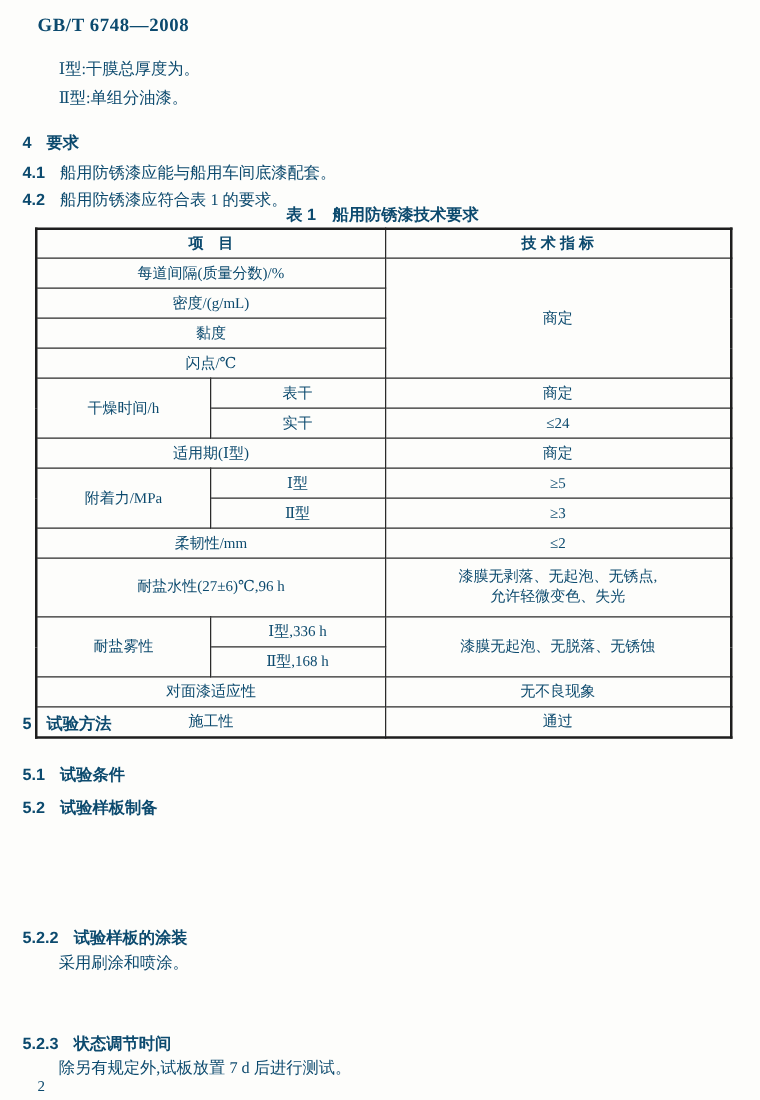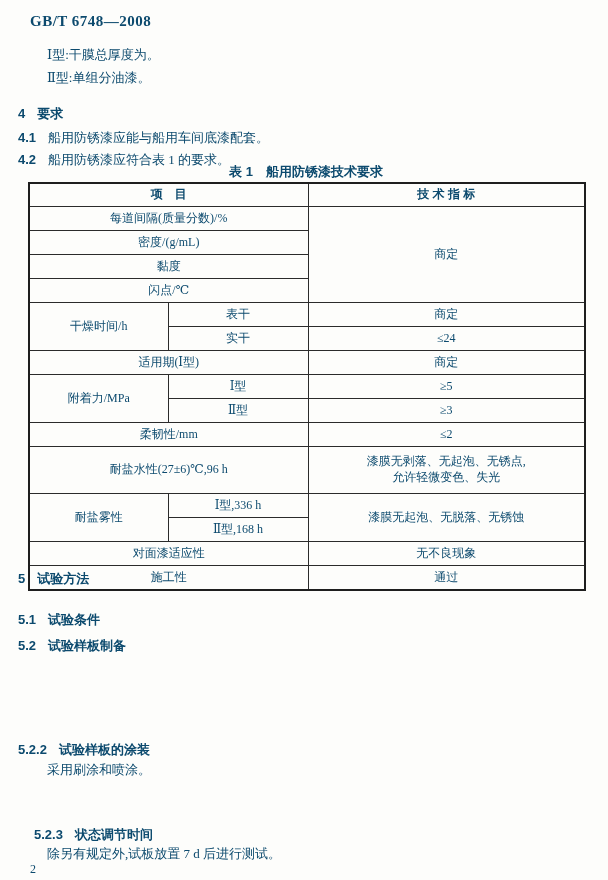--- a/index.html
+++ b/index.html
@@ -169,20 +169,20 @@
   <div class="abs sec-line sec-head" style="top:637px;">
     <span class="num">5.2</span><span>试验样板制备</span>
   </div>
 
 
   <div class="abs sec-line sec-head" style="top:741px;">
     <span class="num">5.2.2</span><span>试验样板的涂装</span>
   </div>
   <div class="abs body-line" style="top:761px;">采用刷涂和喷涂。</div>
 
-  <div class="abs sec-line sec-head" style="top:826px;margin-left:16px;">
+  <div class="abs sec-line sec-head" style="top:826px;">
     <span class="num">5.2.3</span><span>状态调节时间</span>
   </div>
   <div class="abs body-line" style="top:845px;">除另有规定外,试板放置 7 d 后进行测试。</div>
 
   <div class="abs page-num" style="top:862px;">2</div>
 
 </div>
 
 </body></html>

